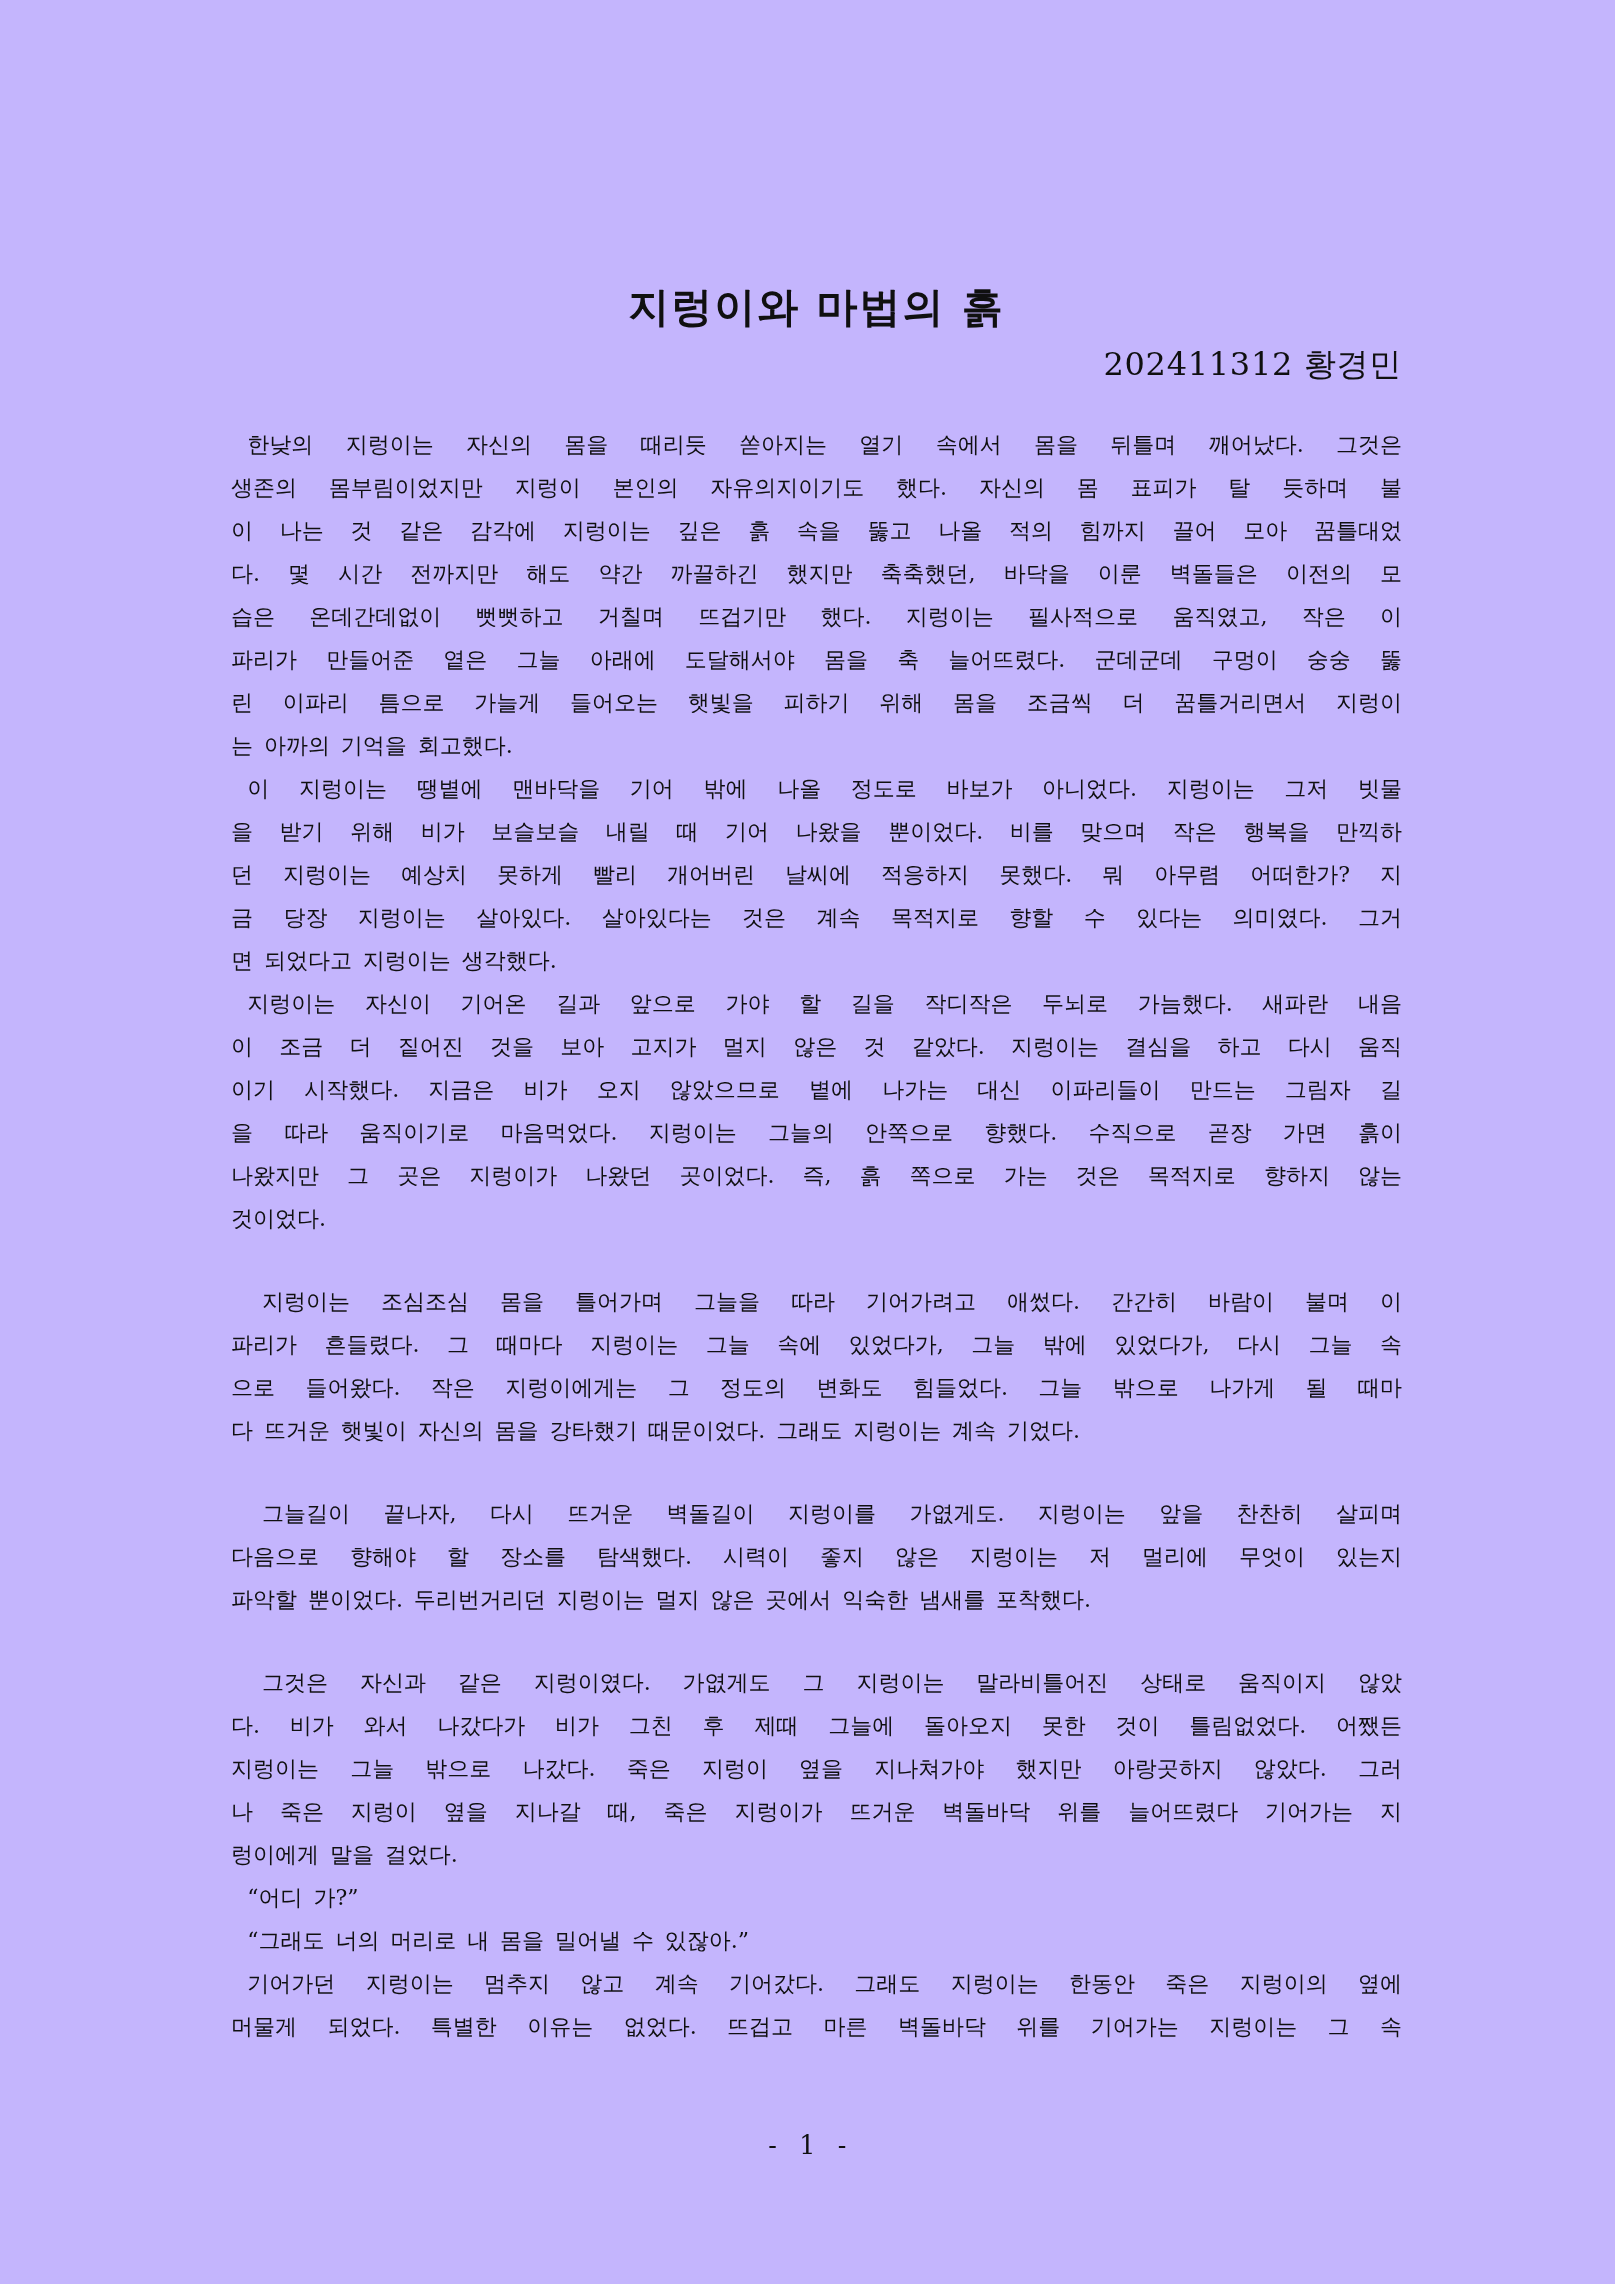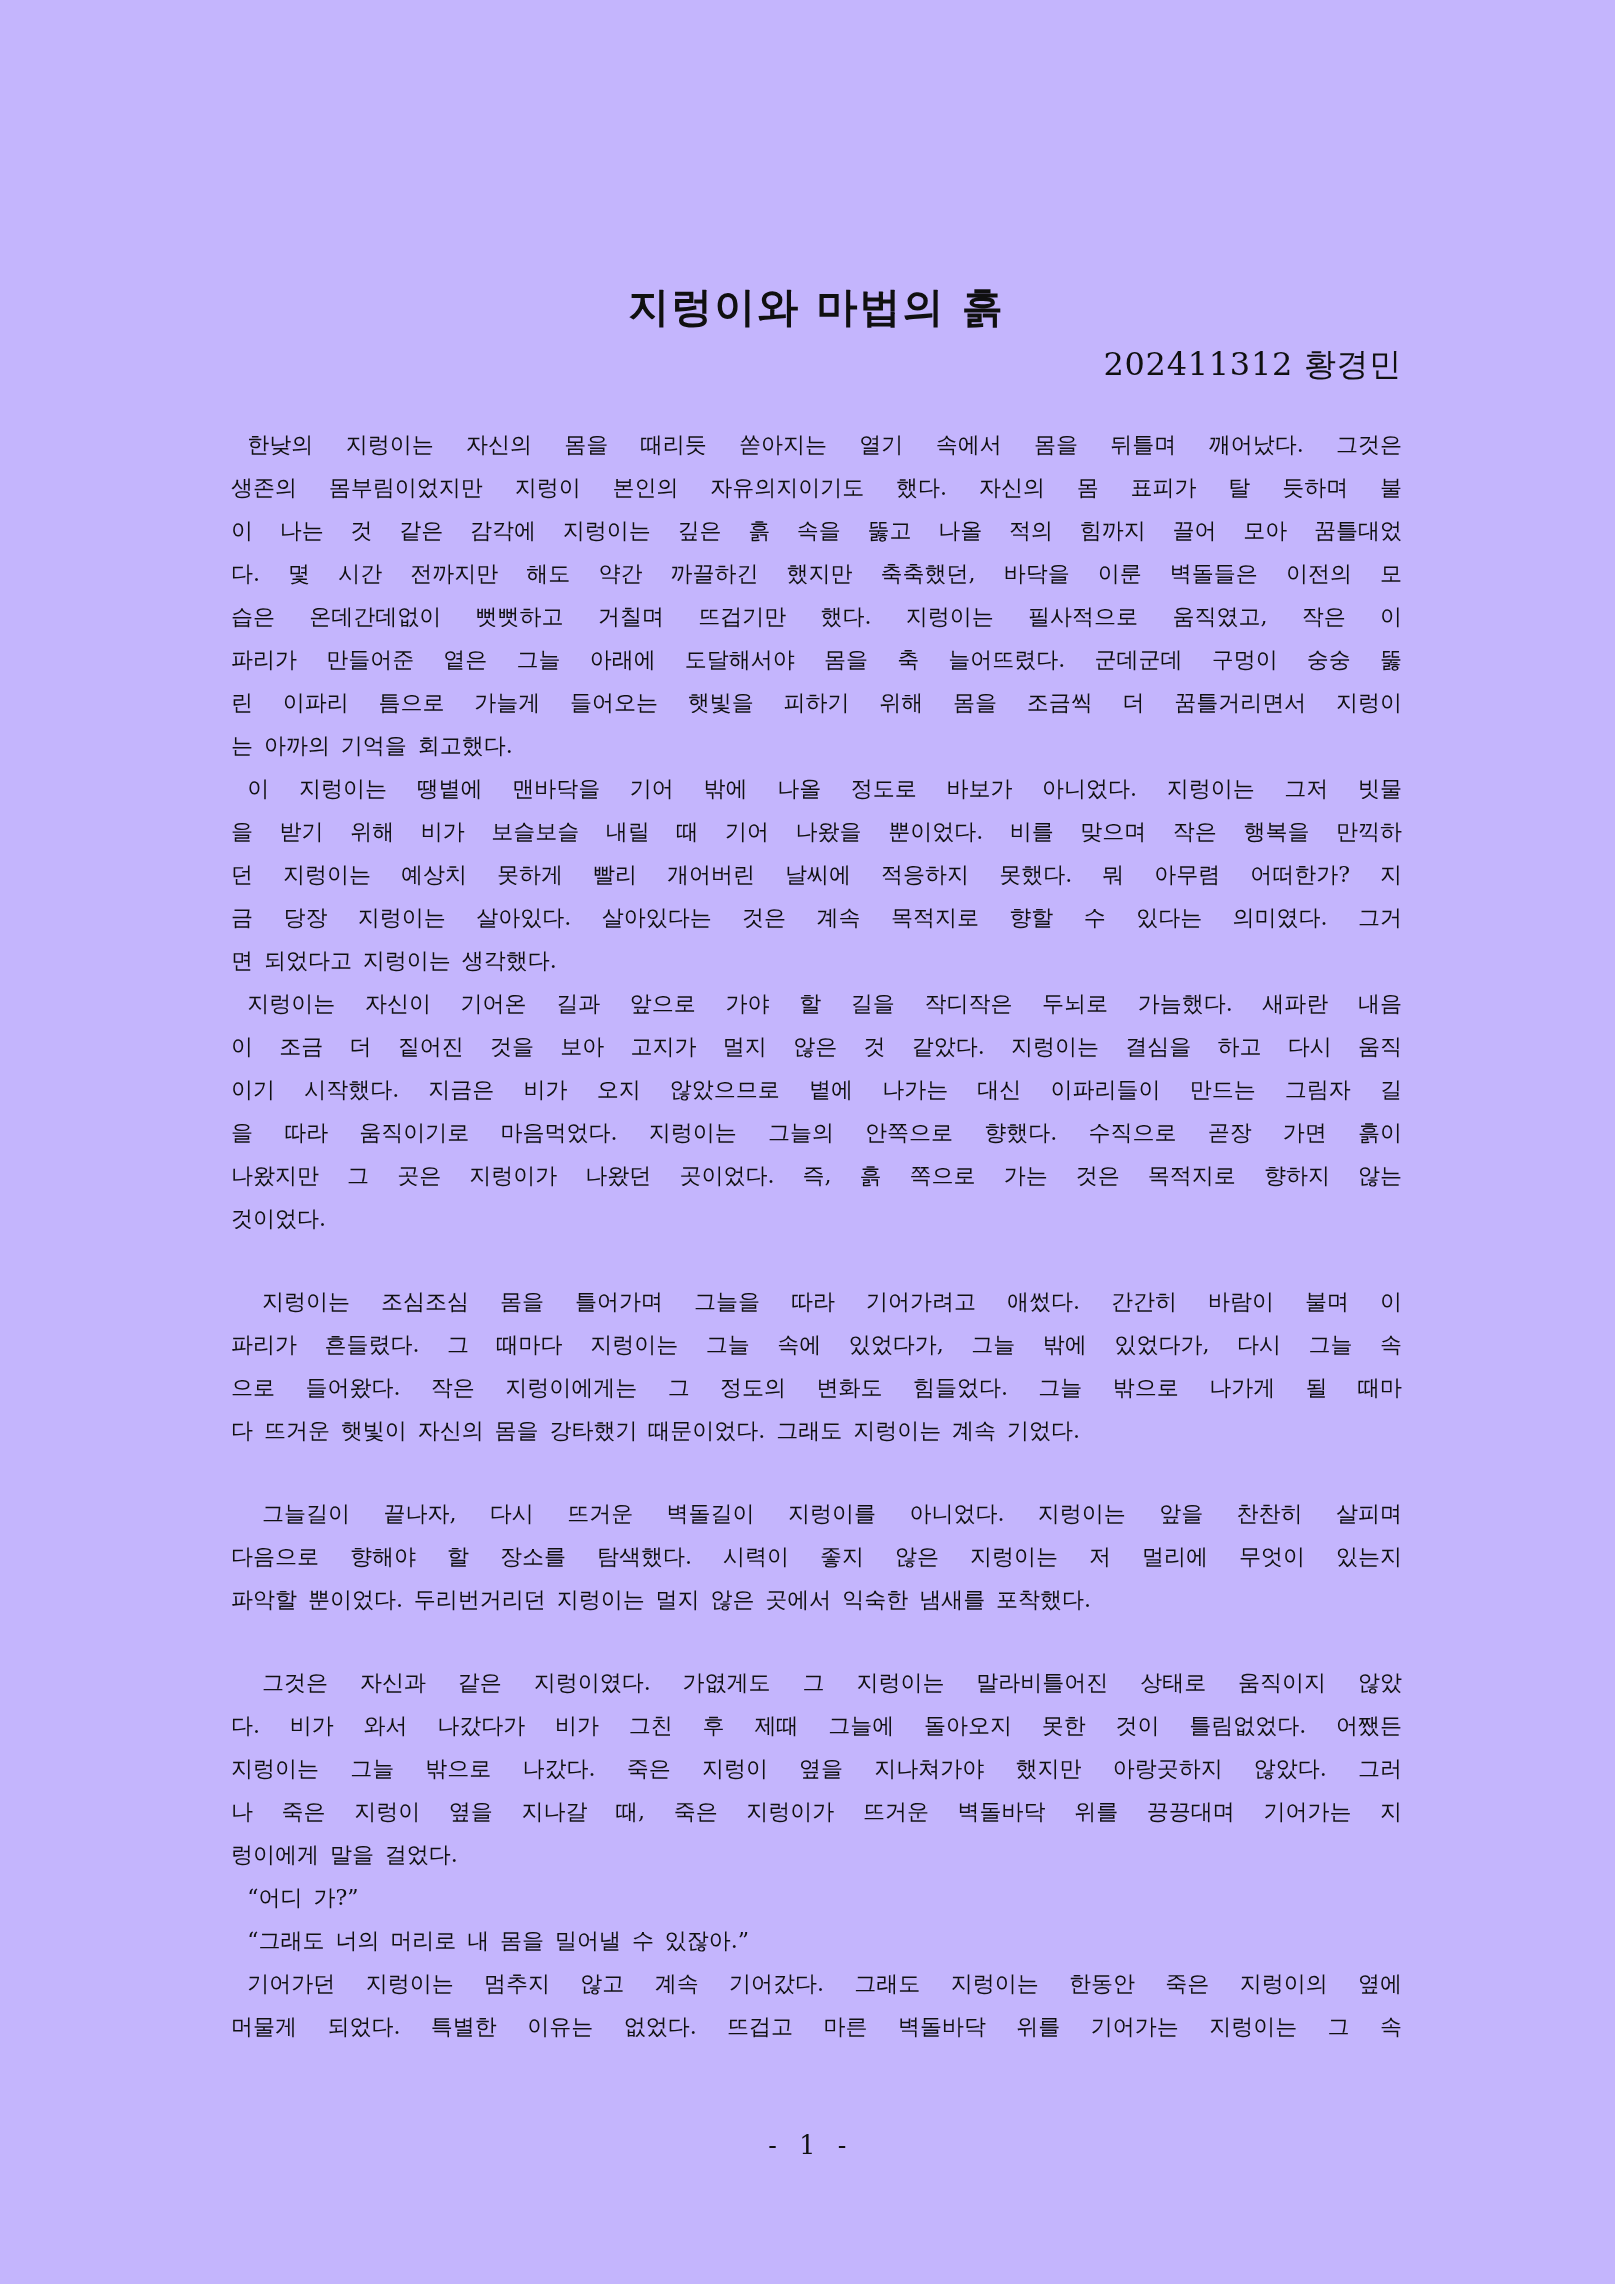--- a/index.html
+++ b/index.html
@@ -93,27 +93,27 @@
       <div class="line just ind1">지렁이는 자신이 기어온 길과 앞으로 가야 할 길을 작디작은 두뇌로 가늠했다. 새파란 내음</div>
       <div class="line just">이 조금 더 짙어진 것을 보아 고지가 멀지 않은 것 같았다. 지렁이는 결심을 하고 다시 움직</div>
       <div class="line just">이기 시작했다. 지금은 비가 오지 않았으므로 볕에 나가는 대신 이파리들이 만드는 그림자 길</div>
       <div class="line just">을 따라 움직이기로 마음먹었다. 지렁이는 그늘의 안쪽으로 향했다. 수직으로 곧장 가면 흙이</div>
       <div class="line just">나왔지만 그 곳은 지렁이가 나왔던 곳이었다. 즉, 흙 쪽으로 가는 것은 목적지로 향하지 않는</div>
       <div class="line">것이었다.</div>
       <div class="line just ind2">지렁이는 조심조심 몸을 틀어가며 그늘을 따라 기어가려고 애썼다. 간간히 바람이 불며 이</div>
       <div class="line just">파리가 흔들렸다. 그 때마다 지렁이는 그늘 속에 있었다가, 그늘 밖에 있었다가, 다시 그늘 속</div>
       <div class="line just">으로 들어왔다. 작은 지렁이에게는 그 정도의 변화도 힘들었다. 그늘 밖으로 나가게 될 때마</div>
       <div class="line">다 뜨거운 햇빛이 자신의 몸을 강타했기 때문이었다. 그래도 지렁이는 계속 기었다.</div>
-      <div class="line just ind2">그늘길이 끝나자, 다시 뜨거운 벽돌길이 지렁이를 아니었다. 지렁이는 앞을 찬찬히 살피며</div>
+      <div class="line just ind2">그늘길이 끝나자, 다시 뜨거운 벽돌길이 지렁이를 가엾게도. 지렁이는 앞을 찬찬히 살피며</div>
       <div class="line just">다음으로 향해야 할 장소를 탐색했다. 시력이 좋지 않은 지렁이는 저 멀리에 무엇이 있는지</div>
       <div class="line">파악할 뿐이었다. 두리번거리던 지렁이는 멀지 않은 곳에서 익숙한 냄새를 포착했다.</div>
       <div class="line just ind2">그것은 자신과 같은 지렁이였다. 가엾게도 그 지렁이는 말라비틀어진 상태로 움직이지 않았</div>
       <div class="line just">다. 비가 와서 나갔다가 비가 그친 후 제때 그늘에 돌아오지 못한 것이 틀림없었다. 어쨌든</div>
       <div class="line just">지렁이는 그늘 밖으로 나갔다. 죽은 지렁이 옆을 지나쳐가야 했지만 아랑곳하지 않았다. 그러</div>
-      <div class="line just">나 죽은 지렁이 옆을 지나갈 때, 죽은 지렁이가 뜨거운 벽돌바닥 위를 끙끙대며 기어가는 지</div>
+      <div class="line just">나 죽은 지렁이 옆을 지나갈 때, 죽은 지렁이가 뜨거운 벽돌바닥 위를 늘어뜨렸다 기어가는 지</div>
       <div class="line">렁이에게 말을 걸었다.</div>
       <div class="line ind1">“어디 가?”</div>
       <div class="line ind1">“그래도 너의 머리로 내 몸을 밀어낼 수 있잖아.”</div>
       <div class="line just ind1">기어가던 지렁이는 멈추지 않고 계속 기어갔다. 그래도 지렁이는 한동안 죽은 지렁이의 옆에</div>
       <div class="line just">머물게 되었다. 특별한 이유는 없었다. 뜨겁고 마른 벽돌바닥 위를 기어가는 지렁이는 그 속</div>
     </div>
 
   <div class="doc-footer">- 1 -</div>
 </div>
 

